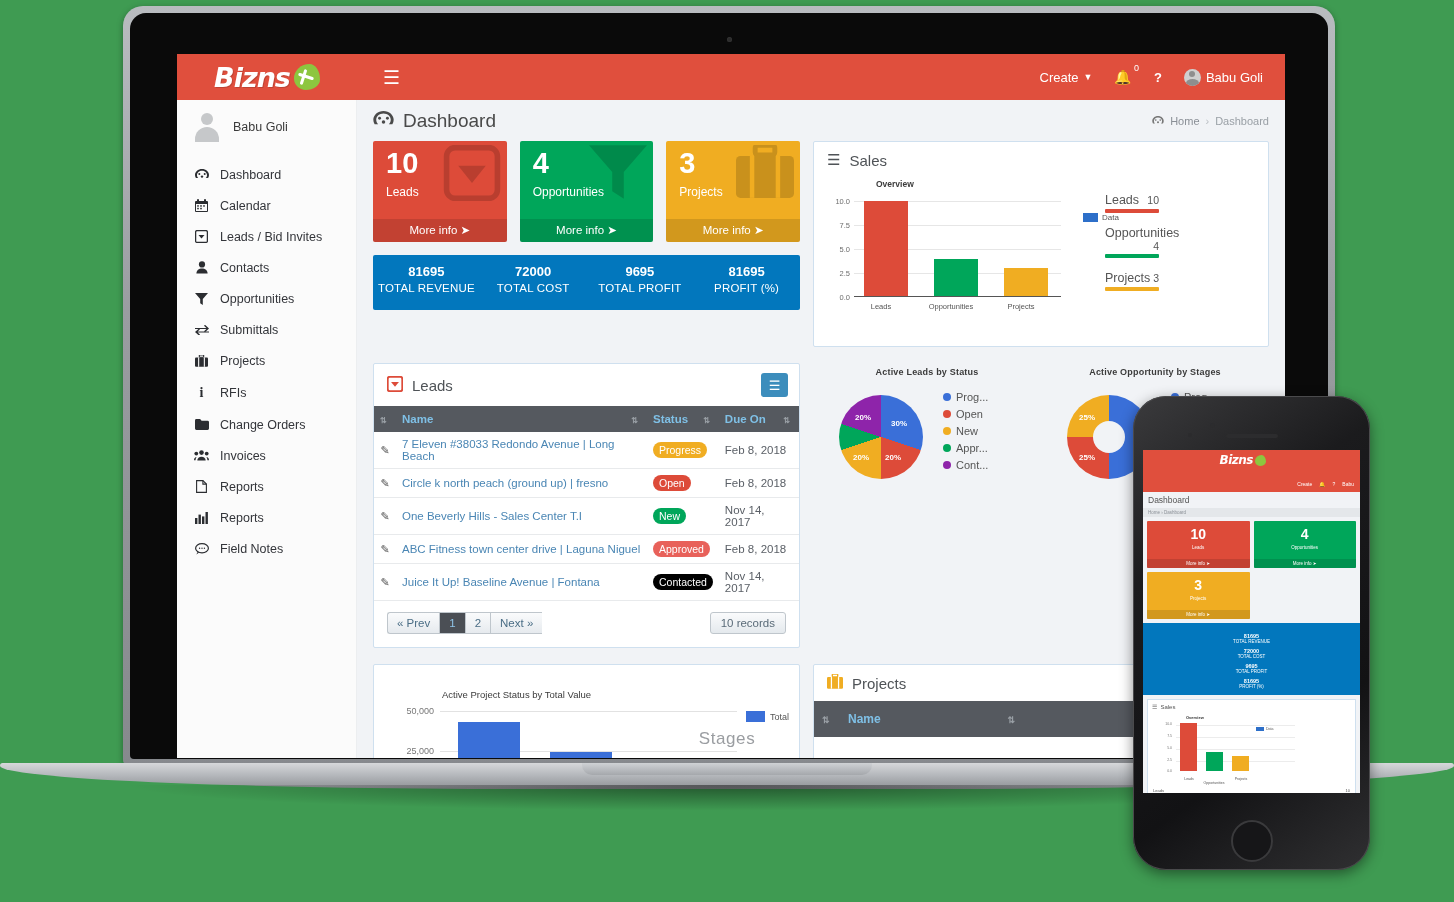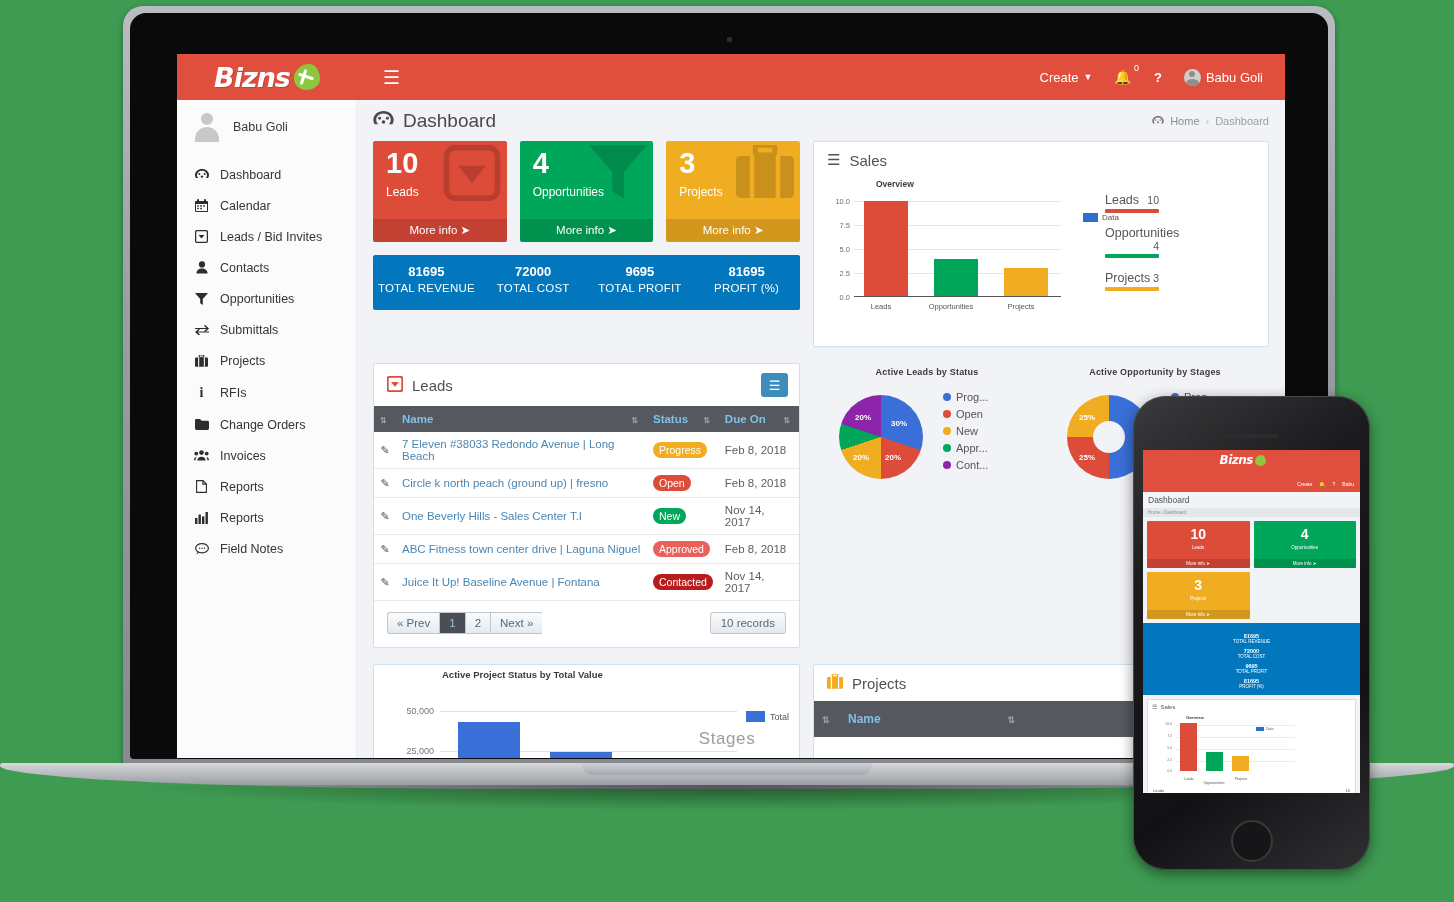--- a/index.html
+++ b/index.html
@@ -179,21 +179,21 @@
   .donut::after { content:""; position:absolute; left:26px; top:26px; width:32px; height:32px;
     border-radius:50%; background:#f1f3f6; }
   .pie-pct { position:absolute; font-size:8px; color:#fff; font-weight:bold; }
   .pie-legend { position:absolute; left:130px; top:0; }
   .pl-row { display:flex; align-items:center; gap:5px; font-size:11px; color:#555; margin-bottom:5px; }
   .pl-dot { width:8px; height:8px; border-radius:50%; }
 
   .row3 { display:flex; gap:13px; padding:16px 16px 0 16px; align-items:flex-start; }
   .projbar-box { width:427px; flex:0 0 427px; background:#fff; border:1px solid #cfe0ef;
     border-radius:2px; height:130px; overflow:hidden; position:relative; }
-  .pb-title { font-size:9.5px; font-weight:bold; color:#3b3b3b; position:absolute; left:68px; top:4px; }
+  .pb-title { font-size:9.5px; font-weight:normal; color:#3b3b3b; position:absolute; left:68px; top:24px; }
   .pb-axis { position:absolute; font-size:9px; color:#777; text-align:right; width:48px; }
   .pb-grid { position:absolute; left:66px; right:62px; height:1px; background:#e2e2e2; }
   .pb-bars { position:absolute; left:84px; bottom:0; display:flex; gap:30px; align-items:flex-end; height:80px; }
   .pb-bar { width:62px; background:#3a6fd8; }
   .pb-legend { position:absolute; right:10px; top:46px; display:flex; align-items:center; gap:5px; font-size:9px; color:#555; }
   .pb-sw { width:19px; height:11px; background:#3a6fd8; }
 
   .projbox { flex:1; background:#fff; border:1px solid #cfe0ef; border-radius:2px; height:130px; overflow:hidden; }
   .proj-head { display:flex; align-items:center; gap:9px; padding:9px 13px 9px 13px; font-size:15px; color:#4f5357; }
   table.proj { width:100%; border-collapse:collapse; }
@@ -623,21 +623,21 @@
                       </tr>
                       <tr>
                         <td class="ed">✎</td>
                         <td class="nm" colspan="2">ABC Fitness town center drive | Laguna Niguel</td>
                         <td colspan="2"><span class="badge" style="background:#e8615a">Approved</span></td>
                         <td colspan="2">Feb 8, 2018</td>
                       </tr>
                       <tr>
                         <td class="ed">✎</td>
                         <td class="nm" colspan="2">Juice It Up! Baseline Avenue | Fontana</td>
-                        <td colspan="2"><span class="badge" style="background:#b91c1c">Contacted</span></td>
+                        <td colspan="2"><span class="badge" style="background:#000000">Contacted</span></td>
                         <td colspan="2">Nov 14, 2017</td>
                       </tr>
                     </tbody>
                   </table>
                   <div class="pager">
                     <span class="pg">« Prev</span>
                     <span class="pg active">1</span>
                     <span class="pg">2</span>
                     <span class="pg">Next »</span>
                     <span class="records">10 records</span>

